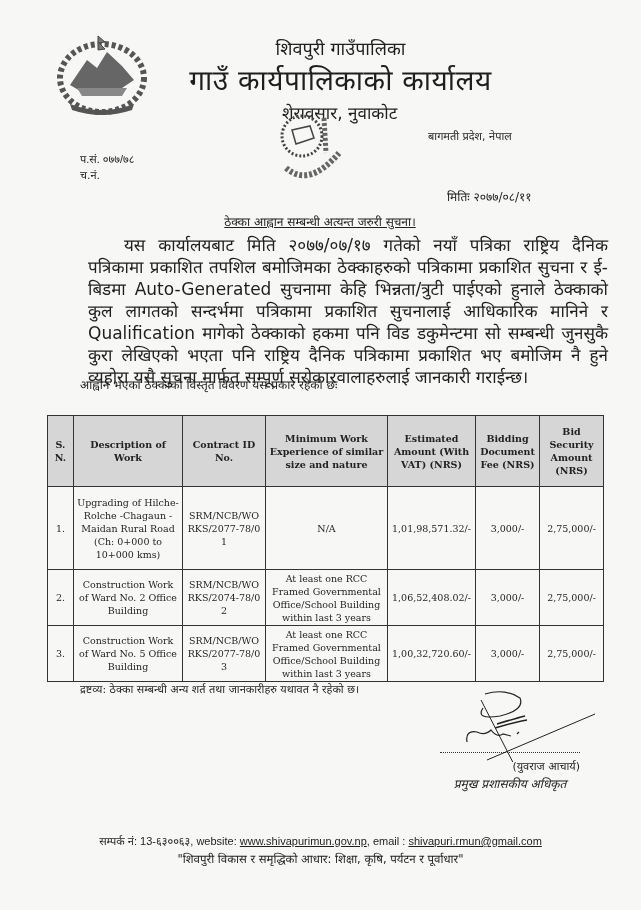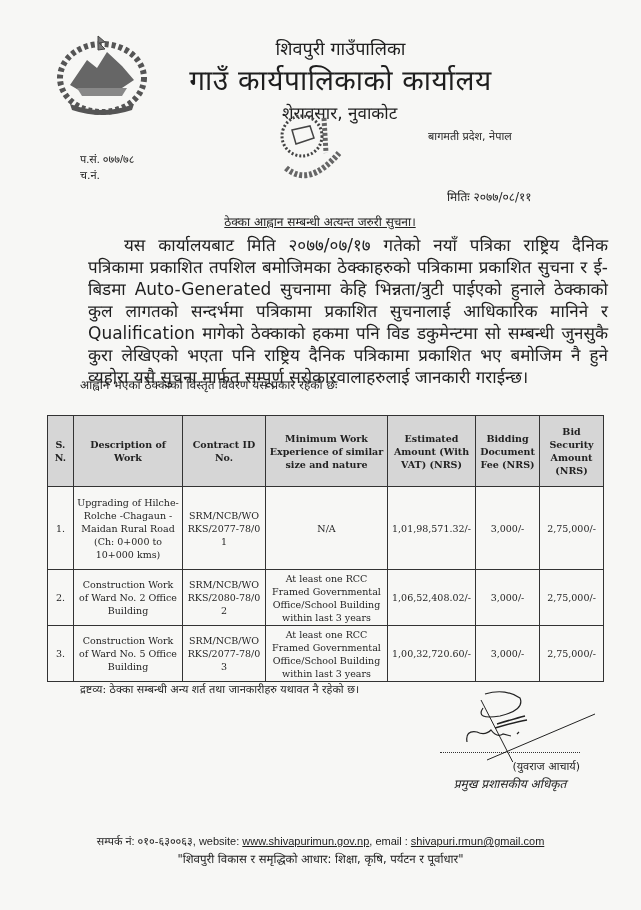--- a/index.html
+++ b/index.html
@@ -105,21 +105,21 @@
       <td>Upgrading of Hilche-Rolche -Chagaun - Maidan Rural Road (Ch: 0+000 to 10+000 kms)</td>
       <td style="word-break:break-all;">SRM/NCB/WORKS/2077-78/01</td>
       <td>N/A</td>
       <td>1,01,98,571.32/-</td>
       <td>3,000/-</td>
       <td>2,75,000/-</td>
     </tr>
     <tr class="r2">
       <td>2.</td>
       <td>Construction Work of Ward No. 2 Office Building</td>
-      <td style="word-break:break-all;">SRM/NCB/WORKS/2080-78/02</td>
+      <td style="word-break:break-all;">SRM/NCB/WORKS/2074-78/02</td>
       <td>At least one RCC Framed Governmental Office/School Building within last 3 years</td>
       <td>1,06,52,408.02/-</td>
       <td>3,000/-</td>
       <td>2,75,000/-</td>
     </tr>
     <tr class="r3">
       <td>3.</td>
       <td>Construction Work of Ward No. 5 Office Building</td>
       <td style="word-break:break-all;">SRM/NCB/WORKS/2077-78/03</td>
       <td>At least one RCC Framed Governmental Office/School Building within last 3 years</td>
@@ -138,18 +138,18 @@
   <path d="M22 52 Q20 40 32 42 Q40 46 46 40 Q52 48 58 44 L66 46 M72 44 L74 42" fill="none" stroke="#222" stroke-width="1.2"></path>
   <path d="M42 70 L150 24" fill="none" stroke="#222" stroke-width="1"></path>
   <path d="M36 10 L78 92" fill="none" stroke="#222" stroke-width="1"></path>
 </svg>
 
 <div class="abs sigdots"></div>
 <div class="abs signame">(युवराज आचार्य)</div>
 <div class="abs sigtitle">प्रमुख प्रशासकीय अधिकृत</div>
 
 <div class="abs footer1">
-  <span>सम्पर्क नं: ०१०-६३००६३,</span>
+  <span>सम्पर्क नं: 13-६३००६३,</span>
   <span>website:</span>
   <a>www.shivapurimun.gov.np</a><span>, email :</span>
   <a>shivapuri.rmun@gmail.com</a>
 </div>
 <div class="abs footer2">"शिवपुरी विकास र समृद्धिको आधार: शिक्षा, कृषि, पर्यटन र पूर्वाधार"</div>
 
 </body></html>

